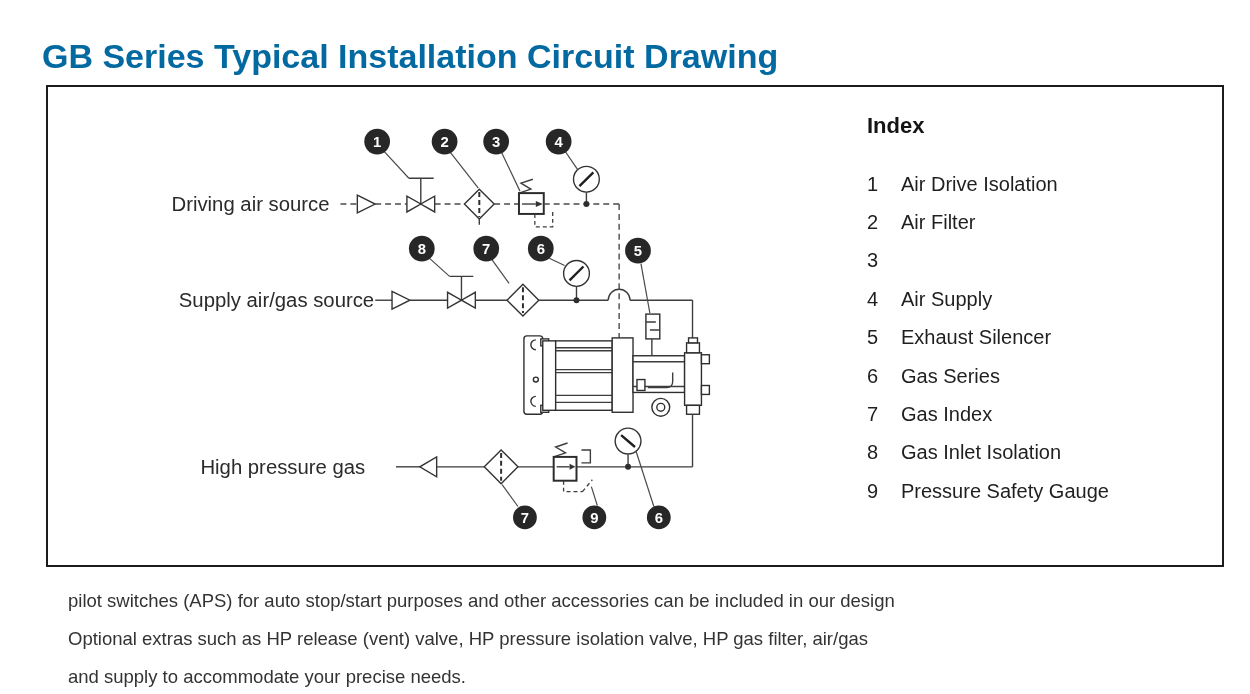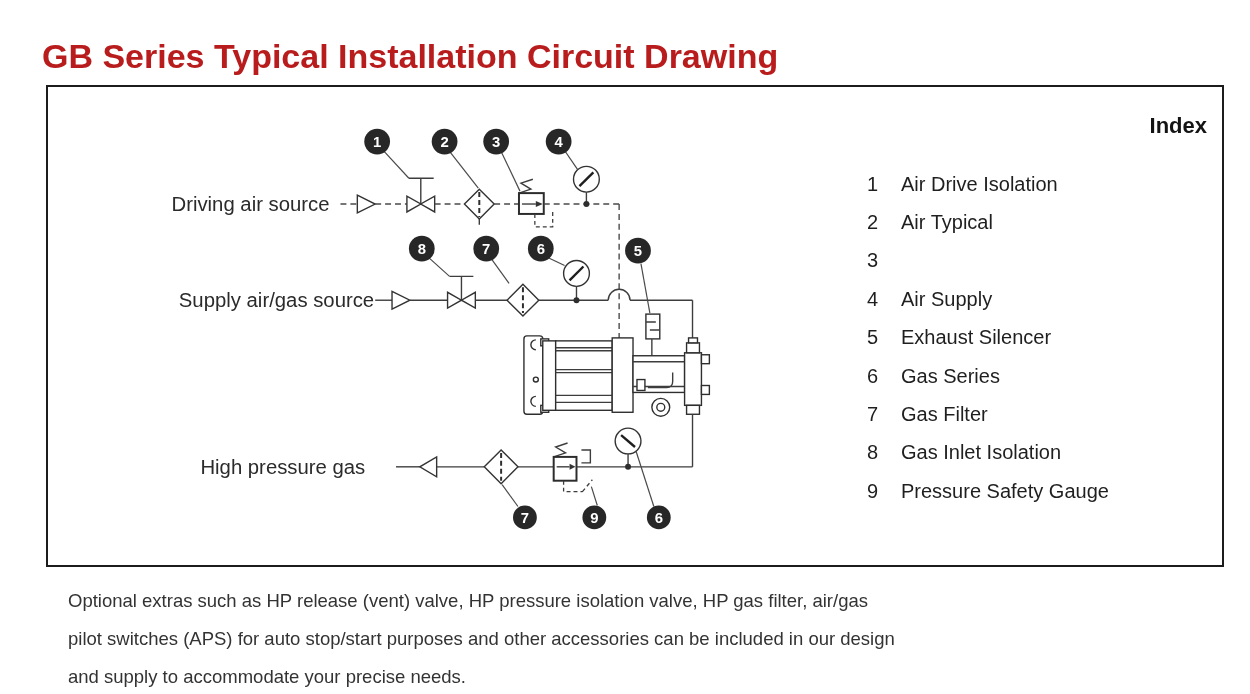--- a/index.html
+++ b/index.html
@@ -1,21 +1,21 @@
 <!DOCTYPE html>
 <html><head>
 <meta charset="utf-8">
 <style>
   html,body{margin:0;padding:0;background:#fff;}
   body{width:1250px;height:694px;position:relative;font-family:"Liberation Sans",sans-serif;color:#2b2b2b;overflow:hidden;}
-  .page-title{position:absolute;left:42px;top:14px;font-size:34px;font-weight:700;color:#b91c1c;letter-spacing:0px;white-space:nowrap;}
+  .page-title{position:absolute;left:42px;top:14px;font-size:34px;font-weight:700;color:#0369a1;letter-spacing:0px;white-space:nowrap;}
   .diagram-box{position:absolute;left:46px;top:85px;width:1178px;height:482px;border:2px solid #1c1c1c;box-sizing:border-box;background:#fff;}
   .diagram-svg{position:absolute;left:0;top:0;width:100%;height:100%;}
   .index-panel{position:absolute;left:819px;top:26px;width:340px;}
-  .index-heading{font-size:22px;font-weight:700;color:#141414;margin:0 0 24px 0;text-align:right;}
+  .index-heading{font-size:22px;font-weight:700;color:#141414;margin:0 0 24px 0;}
   .index-list{margin-top:26px;}
   .index-row{display:flex;height:38.4px;align-items:center;font-size:20px;color:#1f1f1f;}
   .index-num{width:34px;flex:0 0 34px;}
   .index-label{white-space:nowrap;text-align:center;}
   .footer-note{position:absolute;left:68px;top:582px;font-size:18.5px;line-height:38px;color:#333;white-space:nowrap;}
   
   .ln{stroke:#3d3d3d;stroke-width:1.4;fill:none;}
   .lnd{stroke:#4a4a4a;stroke-width:1.4;fill:none;stroke-dasharray:6 4;}
   .sym{stroke:#333;stroke-width:1.4;fill:#fff;}
   .symb{stroke:#2c2c2c;stroke-width:2;fill:#fff;}
@@ -226,50 +226,50 @@
 
   <div class="index-panel">
     <div class="index-heading">Index</div>
     <div class="index-list">
       <div class="index-row">
           <span class="index-num">1</span>
           <span class="index-label">Air Drive Isolation</span>
         </div>
       <div class="index-row">
           <span class="index-num">2</span>
-          <span class="index-label">Air Typical</span>
+          <span class="index-label">Air Filter</span>
         </div>
       <div class="index-row">
           <span class="index-num">3</span>
         </div>
       <div class="index-row">
           <span class="index-num">4</span>
           <span class="index-label">Air Supply</span>
         </div>
       <div class="index-row">
           <span class="index-num">5</span>
           <span class="index-label">Exhaust Silencer</span>
         </div>
       <div class="index-row">
           <span class="index-num">6</span>
           <span class="index-label">Gas Series</span>
         </div>
       <div class="index-row">
           <span class="index-num">7</span>
-          <span class="index-label">Gas Filter</span>
+          <span class="index-label">Gas Index</span>
         </div>
       <div class="index-row">
           <span class="index-num">8</span>
           <span class="index-label">Gas Inlet Isolation</span>
         </div>
       <div class="index-row">
           <span class="index-num">9</span>
           <span class="index-label">Pressure Safety Gauge</span>
         </div>
     </div>
   </div>
 </div>
 
 <div class="footer-note">
+  <div>pilot switches  (APS) for auto stop/start purposes and other accessories can be included in our design</div>
   <div>Optional extras such as HP release (vent) valve, HP pressure isolation valve, HP gas filter, air/gas</div>
-  <div>pilot switches  (APS) for auto stop/start purposes and other accessories can be included in our design</div>
   <div>and supply to accommodate your precise needs.</div>
 </div>
 
 </body></html>

